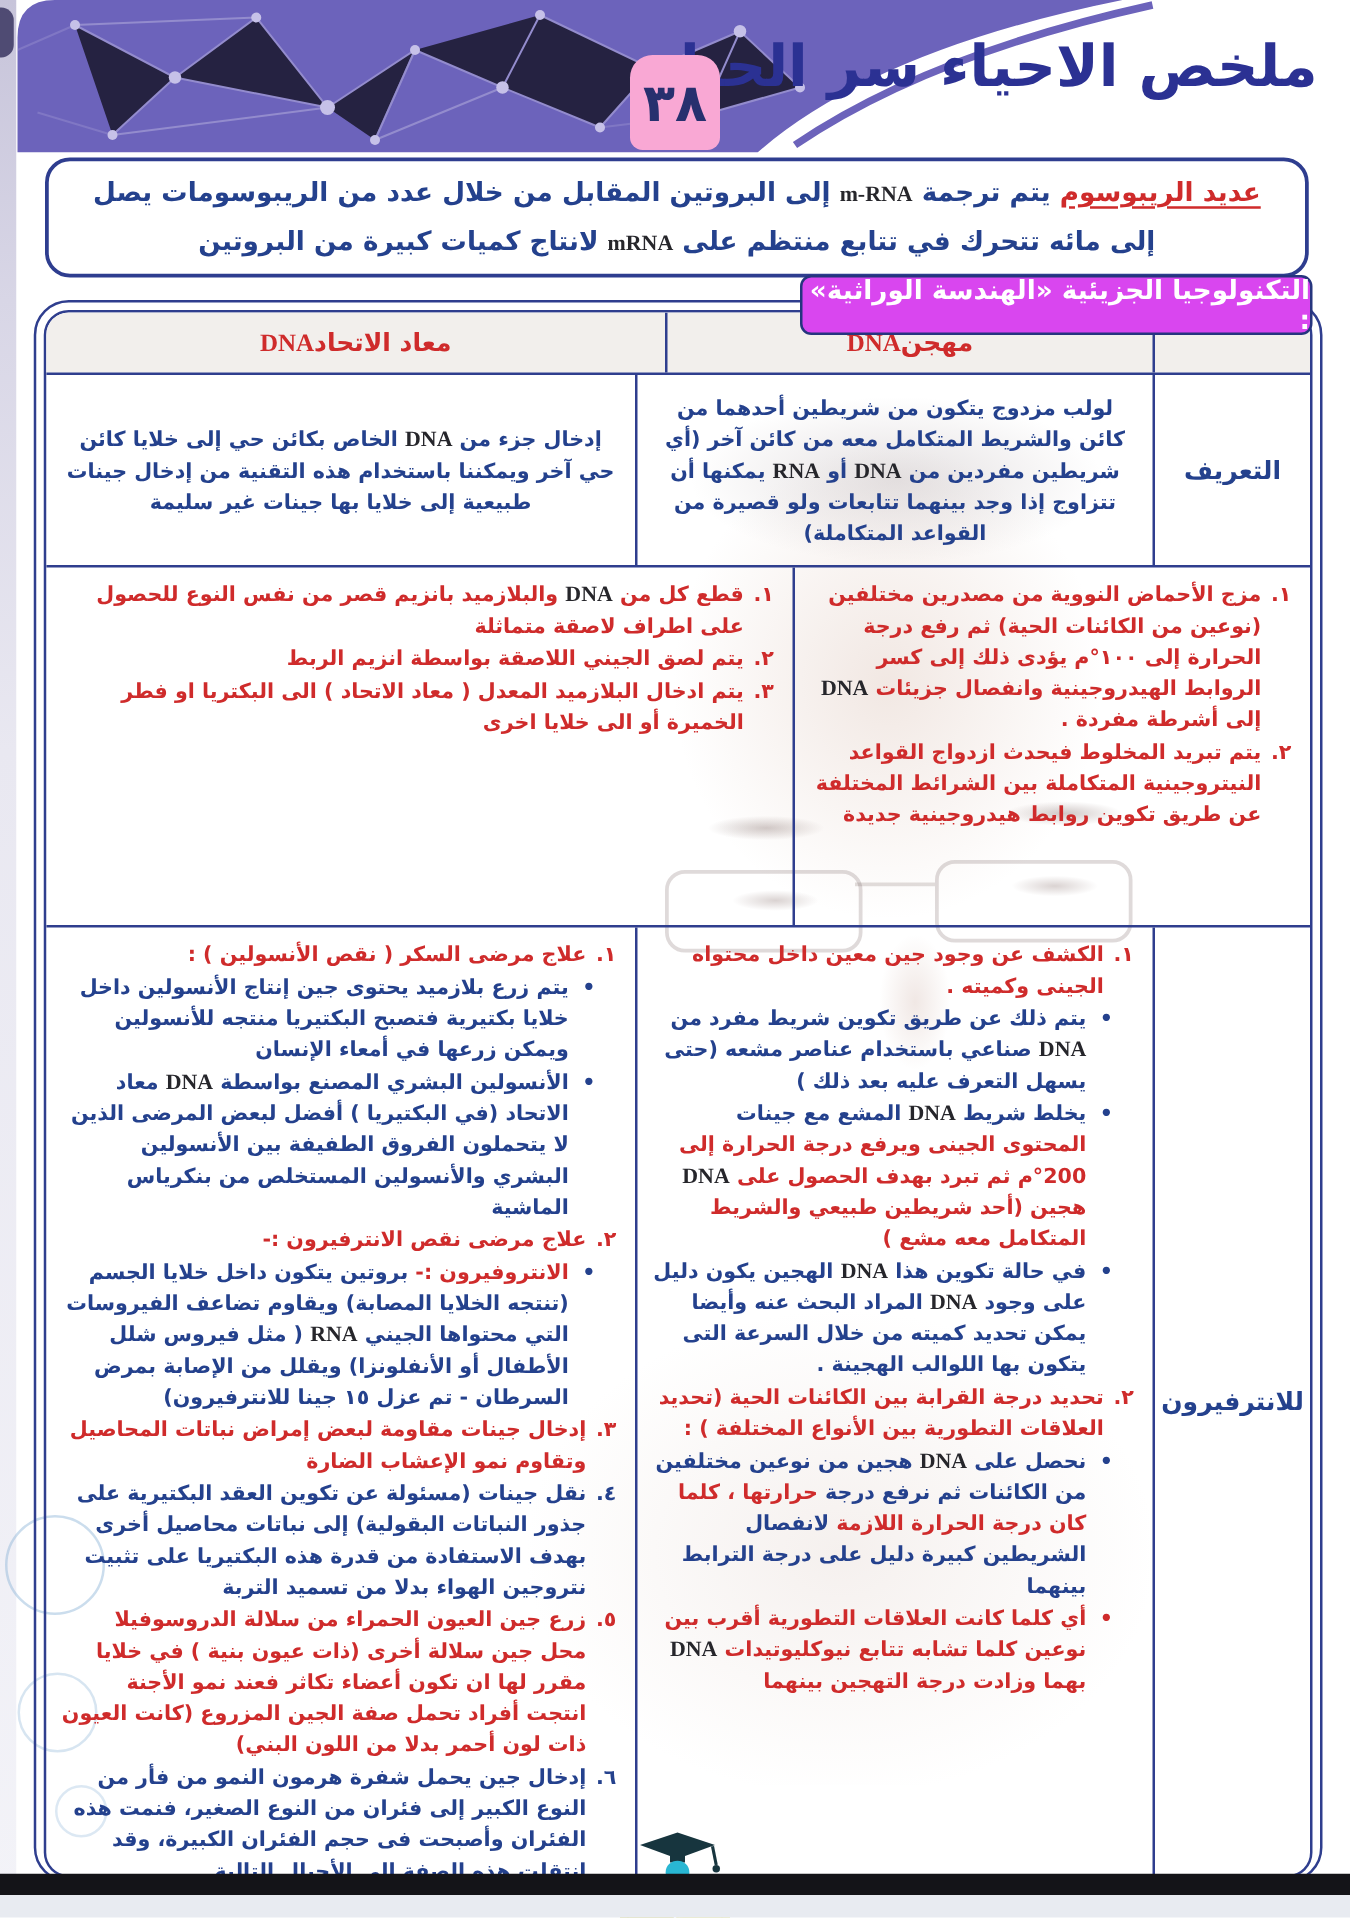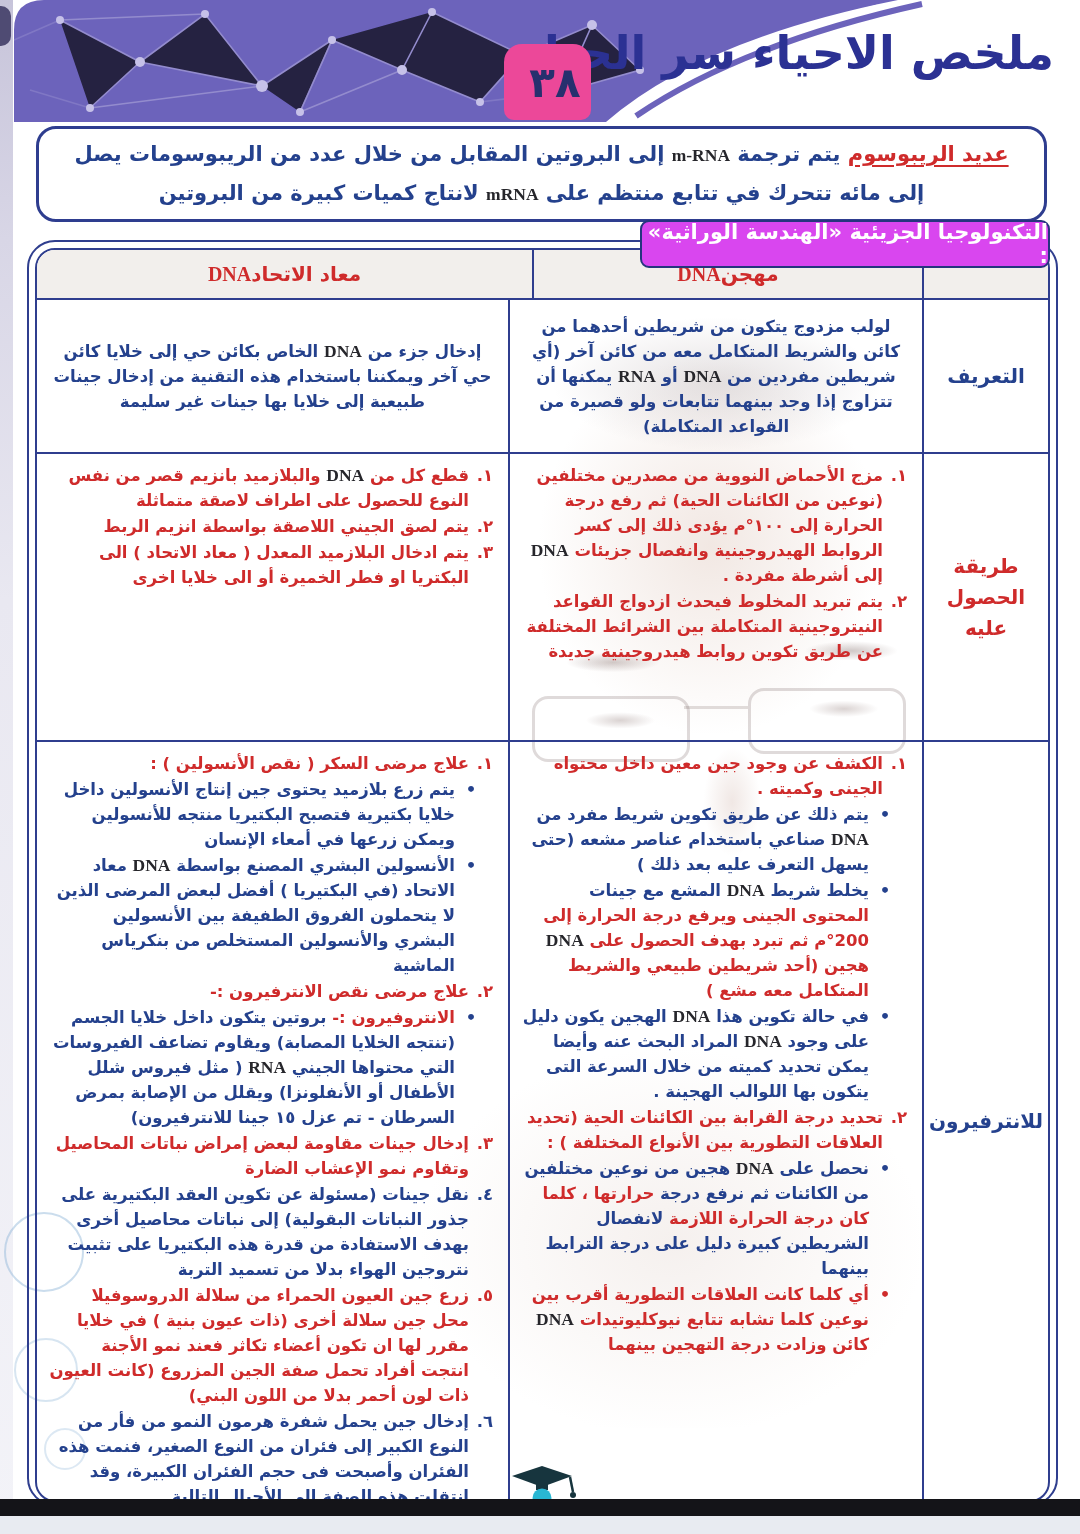--- a/index.html
+++ b/index.html
@@ -7,23 +7,23 @@
         overflow:hidden;font-family:"DejaVu Sans",sans-serif;}
   
   .edge-strip{position:absolute;left:0;top:0;width:13px;height:100%;z-index:1;
       background:linear-gradient(180deg,#c7c4da 0,#d8d6e6 240px,#e9e8f1 600px,#f3f3f8 100%);}
   .corner-chip{position:absolute;left:0;top:6px;width:11px;height:40px;background:#3a3560;
       border-radius:0 10px 10px 0;opacity:.85;z-index:2;}
   
   .header-svg{position:absolute;left:0;top:0;z-index:2;}
   .page-title{position:absolute;top:26px;right:26px;z-index:3;direction:rtl;
       font-size:46px;font-weight:bold;color:#2b3193;letter-spacing:-1px;}
-  .page-tab{position:absolute;left:504px;top:44px;width:72px;height:76px;background:#ec4899;
+  .page-tab{position:absolute;left:504px;top:44px;width:72px;height:76px;background:#f9a8d4;
       border-radius:18px 18px 10px 10px;display:flex;align-items:center;justify-content:center;
-      font-size:42px;font-weight:bold;color:#27306e;z-index:3;padding-left:15px;}
+      font-size:42px;font-weight:bold;color:#27306e;z-index:3;}
   
   .intro-box{position:absolute;left:36px;right:33px;top:126px;height:90px;border:3.5px solid #2e3d8f;
       border-radius:20px;z-index:2;direction:rtl;display:flex;align-items:center;justify-content:flex-start;
       padding:0 20px;font-size:21px;font-weight:bold;line-height:38px;}
   .intro-box .para{display:block;text-align:center;}
   
   .section-chip{position:absolute;right:30px;top:220px;width:406px;height:44px;background:#d946ef;
       border:2px solid #26357e;border-radius:9px;color:#ffffff;display:flex;align-items:center;
       justify-content:center;font-size:21px;font-weight:bold;z-index:3;direction:rtl;}
   
@@ -171,25 +171,20 @@
             </div>
           </div>
         <div class="c-rec cell">
             <div class="para center">
               <span class="ptext"><span class="seg-blue">إدخال جزء من </span><span class="seg-latin">DNA</span><span class="seg-blue"> الخاص بكائن حي إلى خلايا كائن حي آخر ويمكننا باستخدام هذه التقنية من إدخال جينات طبيعية إلى خلايا بها جينات غير سليمة</span></span>
             </div>
           </div>
       </div>
 
       <div class="trow method">
-        <div class="c-axis">
-          <div class="axis-label seg-red">طريقة
-الحصول
-عليه</div>
-        </div>
         <div class="c-hyb cell">
             <div class="para">
               <span class="mk seg-red">١.</span>
               <span class="ptext"><span class="seg-red">مزج الأحماض النووية من مصدرين مختلفين (نوعين من الكائنات الحية) ثم رفع درجة الحرارة إلى ١٠٠°م يؤدى ذلك إلى كسر الروابط الهيدروجينية وانفصال جزيئات </span><span class="seg-latin">DNA</span><span class="seg-red"> إلى أشرطة مفردة .</span></span>
             </div>
             <div class="para">
               <span class="mk seg-red">٢.</span>
               <span class="ptext"><span class="seg-red">يتم تبريد المخلوط فيحدث ازدواج القواعد النيتروجينية المتكاملة بين الشرائط المختلفة عن طريق تكوين روابط هيدروجينية جديدة</span></span>
             </div>
           </div>
@@ -233,21 +228,21 @@
             <div class="para">
               <span class="mk seg-red">٢.</span>
               <span class="ptext"><span class="seg-red">تحديد درجة القرابة بين الكائنات الحية (تحديد العلاقات التطورية بين الأنواع المختلفة ) :</span></span>
             </div>
             <div class="para ind">
               <span class="mk seg-blue">•</span>
               <span class="ptext"><span class="seg-blue">نحصل على </span><span class="seg-latin">DNA</span><span class="seg-blue"> هجين من نوعين مختلفين من الكائنات ثم نرفع درجة </span><span class="seg-red">حرارتها ، كلما كان درجة الحرارة اللازمة </span><span class="seg-blue">لانفصال الشريطين كبيرة دليل على درجة الترابط بينهما</span></span>
             </div>
             <div class="para ind">
               <span class="mk seg-red">•</span>
-              <span class="ptext"><span class="seg-red">أي كلما كانت العلاقات التطورية أقرب بين نوعين كلما تشابه تتابع نيوكليوتيدات </span><span class="seg-latin">DNA</span><span class="seg-red"> كائن وزادت درجة التهجين بينهما</span></span>
+              <span class="ptext"><span class="seg-red">أي كلما كانت العلاقات التطورية أقرب بين نوعين كلما تشابه تتابع نيوكليوتيدات </span><span class="seg-latin">DNA</span><span class="seg-red"> بهما وزادت درجة التهجين بينهما</span></span>
             </div>
           </div>
         <div class="c-rec cell">
             <div class="para">
               <span class="mk seg-red">١.</span>
               <span class="ptext"><span class="seg-red">علاج مرضى السكر ( نقص الأنسولين ) :</span></span>
             </div>
             <div class="para ind">
               <span class="mk seg-blue">•</span>
               <span class="ptext"><span class="seg-blue">يتم زرع بلازميد يحتوى جين إنتاج الأنسولين داخل خلايا بكتيرية فتصبح البكتيريا منتجه للأنسولين ويمكن زرعها في أمعاء الإنسان</span></span>

